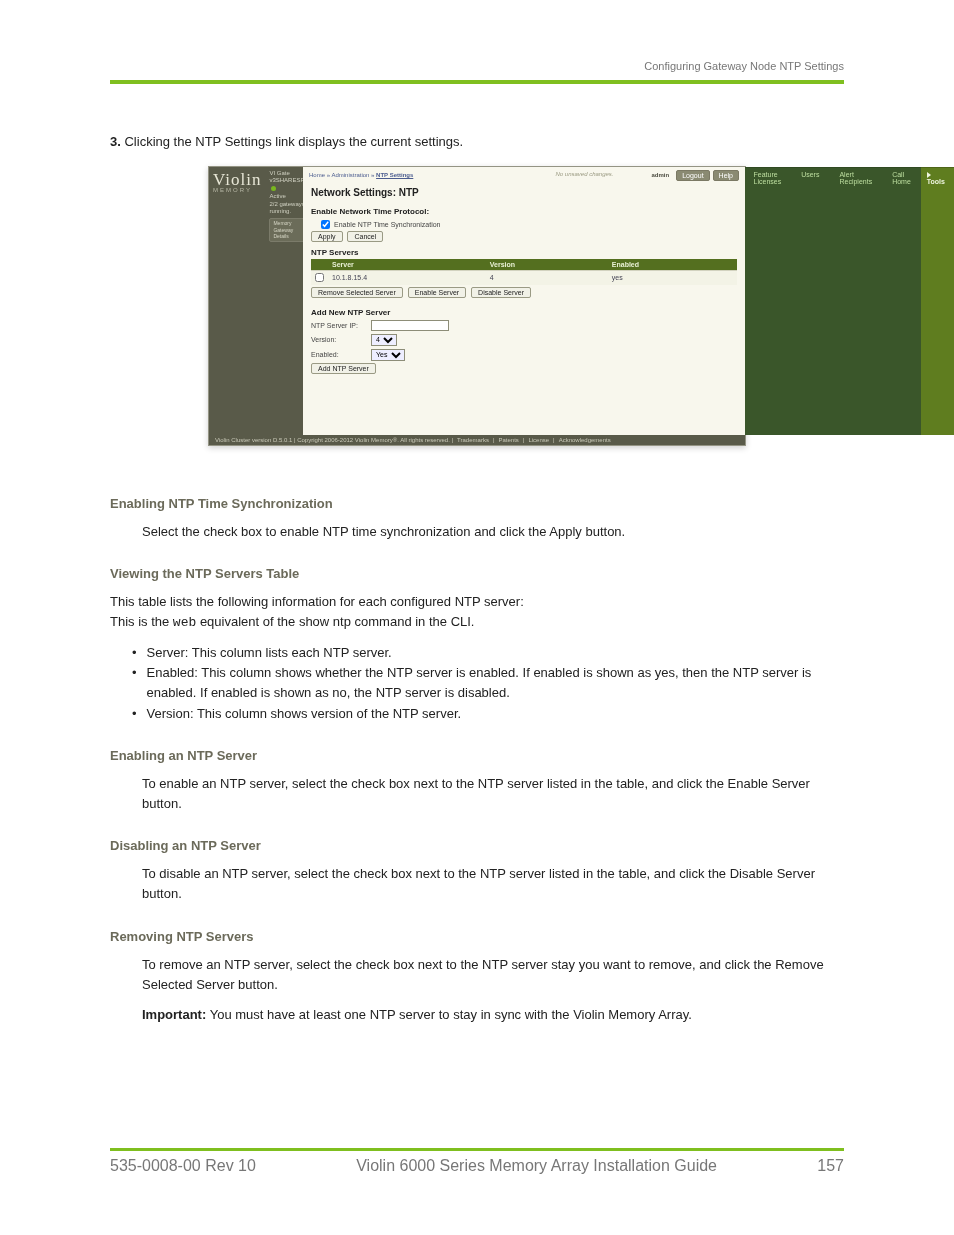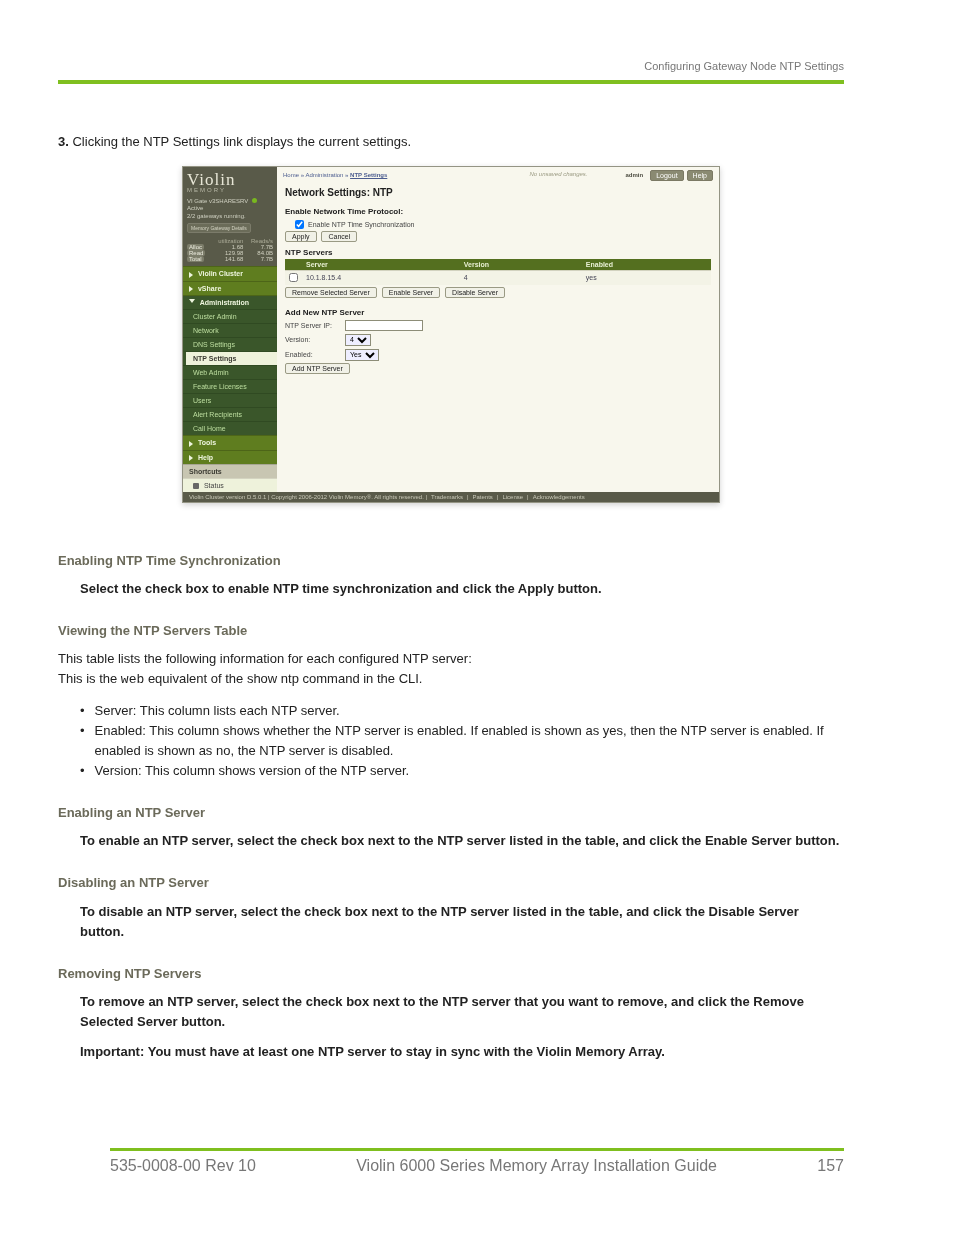--- a/index.html
+++ b/index.html
@@ -7,21 +7,21 @@
     font-family: Arial, Helvetica, sans-serif;
     font-size: 13px;
     color: #111;
     width: 954px;
     background: #fff;
   }
   
   .page {
     width: 954px;
     min-height: 1235px;
-    padding: 80px 110px 60px 58px;
+    padding: 80px 110px 60px 110px;
     box-sizing: border-box;
     position: relative;
   }
   .top-rule {
     height: 4px;
     background: #7fbf1f;
     margin-bottom: 48px;
   }
   .top-rule-right {
     position: absolute;
@@ -68,21 +68,21 @@
     color: #333;
   }
   .screenshot * { box-sizing: border-box; }
   .sc-body { display: flex; }
 
   
   .sidebar {
     width: 94px;
     background: #c8c6b2;
     display: flex;
-    flex-direction: column;
+    flex-direction: row;
   }
   .logo-block {
     background: #595a49;
     color: #e9e9dd;
     padding: 4px 4px 2px 4px;
     text-align: left;
     line-height: 1;
   }
   .logo-text {
     font-family: Georgia, serif;
@@ -260,21 +260,21 @@
     line-height: 1.55;
     color: #222;
   }
   .doc-body h3 {
     font-size: 13px;
     font-weight: bold;
     color: #6b6a5a;
     margin: 22px 0 8px 0;
   }
   .doc-body p { margin: 0 0 10px 0; }
-  .doc-body .indent { margin-left: 22px; font-weight: bold; }
+  .doc-body .indent { margin-left: 32px; }
   .doc-body .bullet { display:flex; margin-left: 22px; }
   .doc-body .bullet::before{
     content:"•"; margin-right:10px; color:#222;
   }
   .doc-body code.inline{
     font-family: "Courier New", monospace;
     font-size: 13px;
   }
 
   
@@ -496,21 +496,21 @@
         <span>Version: This column shows version of the NTP server.</span>
       </div>
 
     <h3>Enabling an NTP Server</h3>
     <p class="indent">To enable an NTP server, select the check box next to the NTP server listed in the table, and click the Enable Server button.</p>
 
     <h3>Disabling an NTP Server</h3>
     <p class="indent">To disable an NTP server, select the check box next to the NTP server listed in the table, and click the Disable Server button.</p>
 
     <h3>Removing NTP Servers</h3>
-    <p class="indent">To remove an NTP server, select the check box next to the NTP server that you want to remove, and click the Remove Selected Server button.</p>
+    <p class="indent">To remove an NTP server, select the check box next to the NTP server stay you want to remove, and click the Remove Selected Server button.</p>
 
     <p class="indent">
       <b>Important:</b>
       <span> You must have at least one NTP server to stay in sync with the Violin Memory Array.</span>
     </p>
   </div>
 
   <div class="bottom-area">
     <div class="bottom-rule"></div>
     <div class="footer-row">

